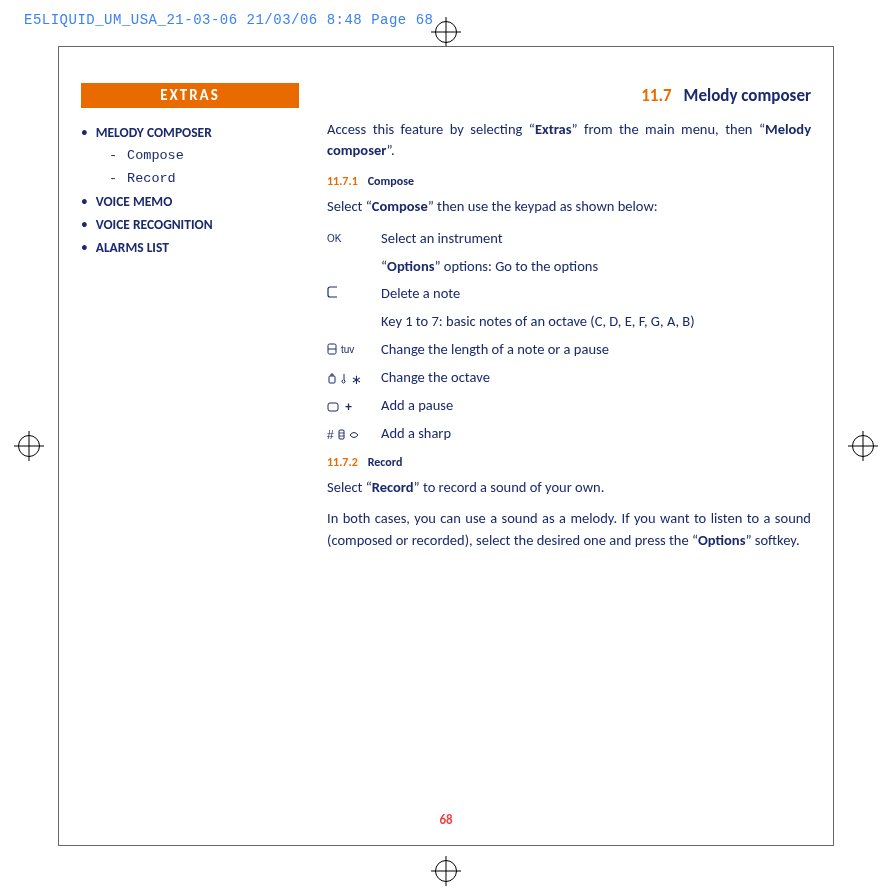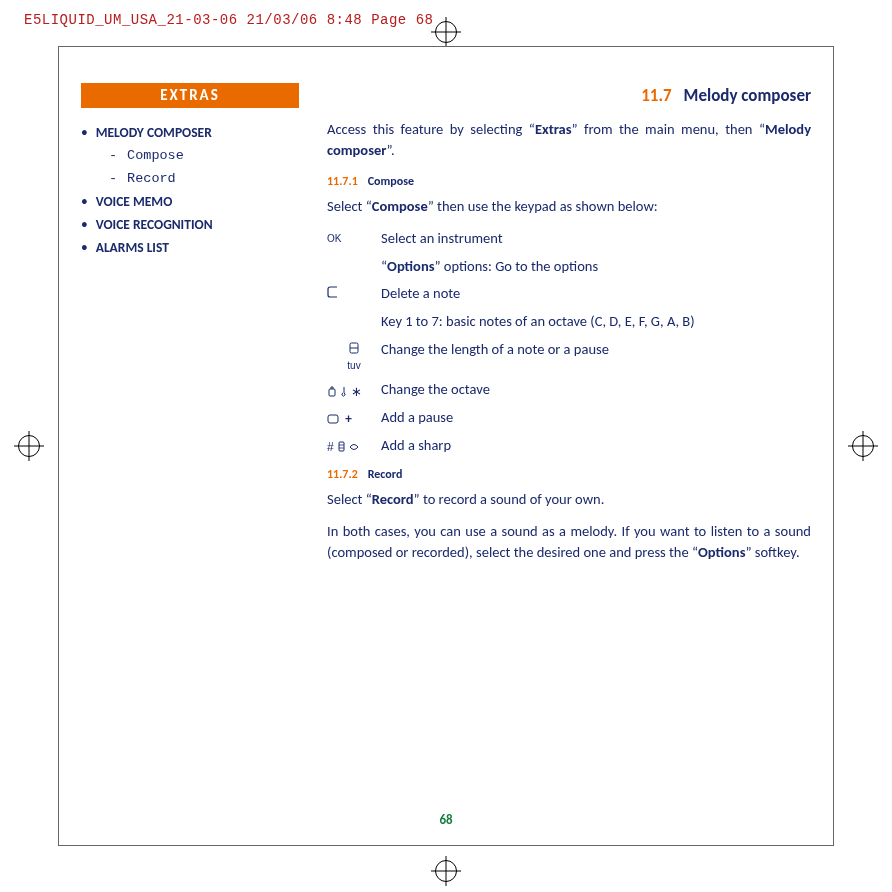--- a/index.html
+++ b/index.html
@@ -8,21 +8,21 @@
     font-family: "Gill Sans", "Gill Sans MT", Calibri, sans-serif;
     background: #ffffff;
     width: 892px;
     height: 892px;
     position: relative;
     color: #1a2a6c;
   }
   .page-header-line {
     font-family: "Courier New", monospace;
     font-size: 14px;
-    color: #b91c1c;
+    color: #3b82f6;
     position: absolute;
     top: 12px;
     left: 24px;
     letter-spacing: 0.5px;
   }
   .reg-mark-top {
     position: absolute;
     top: 21px;
     left: 50%;
     transform: translateX(-50%);
@@ -197,21 +197,21 @@
   .desc-cell {
     flex: 1;
   }
   .bold { font-weight: bold; }
   .pg-num {
     position: absolute;
     bottom: 18px;
     left: 50%;
     transform: translateX(-50%);
     font-size: 13px;
-    color: #15803d;
+    color: #ef4444;
     font-weight: bold;
   }
 </style>
 </head>
 <body>
 
 <div class="page-header-line">E5LIQUID_UM_USA_21-03-06  21/03/06  8:48  Page 68</div>
 <div class="reg-mark-top"></div>
 <div class="side-reg left"></div>
 <div class="side-reg right"></div>
@@ -261,21 +261,21 @@
                   <path d="M10 1 H3 A2 2 0 0 0 1 3 V9 A2 2 0 0 0 3 11 H10" fill="none" stroke="#1a2a6c" stroke-width="1.2"></path>
                 </svg>
             </div>
             <div class="desc-cell">Delete a note</div>
           </div>
           <div class="key-row">
             <div class="key-cell"></div>
             <div class="desc-cell">Key 1 to 7: basic notes of an octave (C, D, E, F, G, A, B)</div>
           </div>
           <div class="key-row">
-            <div class="key-cell" style="display:flex; align-items:center; gap:4px;flex-direction:column;">
+            <div class="key-cell" style="display:flex; align-items:center; gap:4px;">
               <svg width="10" height="12" viewBox="0 0 10 12">
                   <rect x="1" y="1" width="8" height="10" rx="1.5" fill="none" stroke="#1a2a6c" stroke-width="1"></rect>
                   <line x1="1" y1="6" x2="9" y2="6" stroke="#1a2a6c" stroke-width="1"></line>
                 </svg>
               <span>tuv</span>
             </div>
             <div class="desc-cell">Change the length of a note or a pause</div>
           </div>
           <div class="key-row">
             <div class="key-cell" style="display:flex; align-items:center; gap:3px;">

